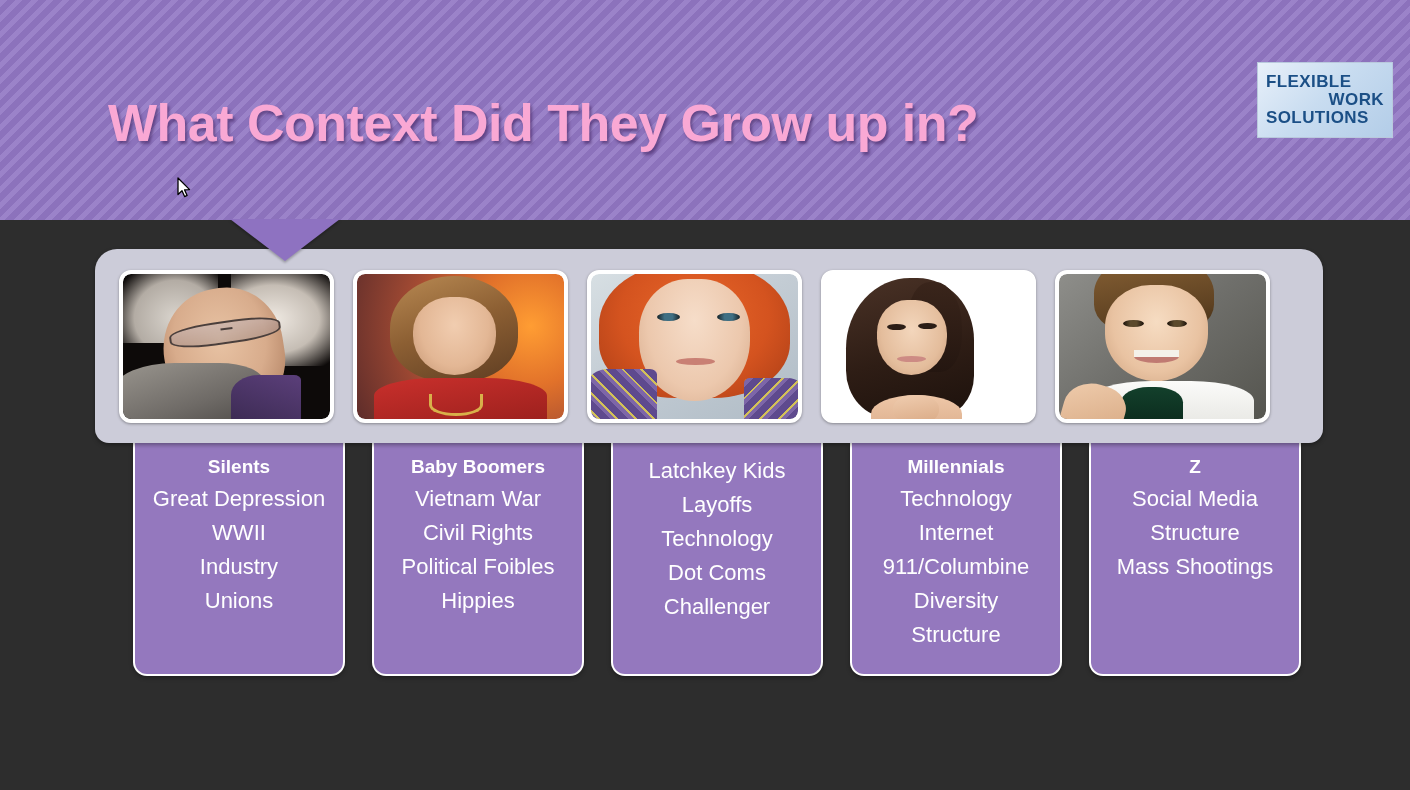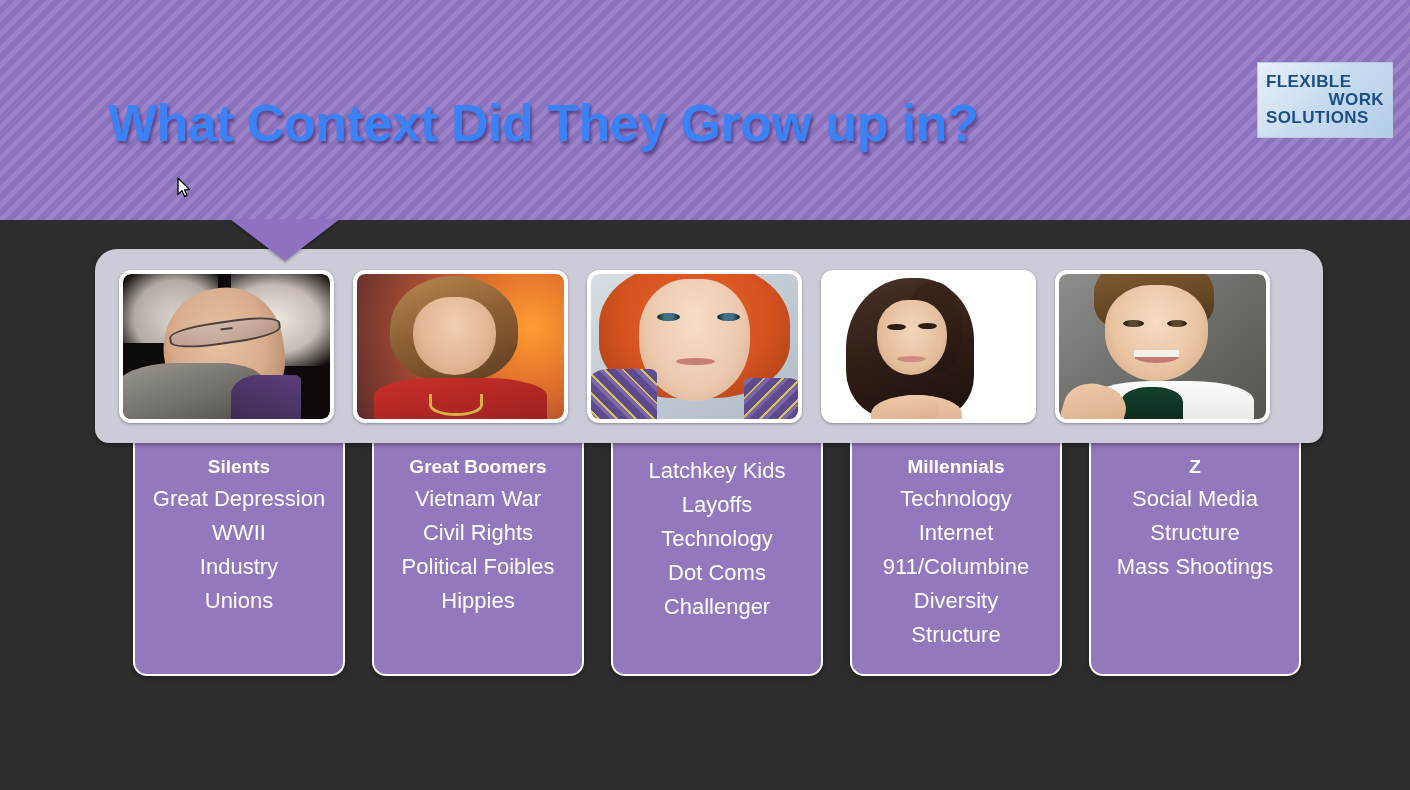--- a/index.html
+++ b/index.html
@@ -48,21 +48,21 @@
     filter: drop-shadow(0 2px 1px rgba(0,0,0,0.25));
     z-index: 5;
   }
 
   #slide-title {
     position: absolute;
     left: 108px;
     top: 93px;
     font-size: 52px;
     font-weight: bold;
-    color: #3b82f6;
+    color: #f9a8d4;
     letter-spacing: -0.5px;
     white-space: nowrap;
     text-shadow: 2px 3px 3px rgba(60,30,90,0.55);
   }
 
   
   #logo {
     position: absolute;
     right: 17px;
     top: 14px;
@@ -353,21 +353,21 @@
 
   <div id="cards-row">
       <div class="gen-card">
         <div class="gen-title">Silents</div>
         <div class="gen-item">Great Depression</div>
         <div class="gen-item">WWII</div>
         <div class="gen-item">Industry</div>
         <div class="gen-item">Unions</div>
       </div>
       <div class="gen-card">
-        <div class="gen-title">Great Boomers</div>
+        <div class="gen-title">Baby Boomers</div>
         <div class="gen-item">Vietnam War</div>
         <div class="gen-item">Civil Rights</div>
         <div class="gen-item">Political Foibles</div>
         <div class="gen-item">Hippies</div>
       </div>
       <div class="gen-card">
         <div class="gen-item">Latchkey Kids</div>
         <div class="gen-item">Layoffs</div>
         <div class="gen-item">Technology</div>
         <div class="gen-item">Dot Coms</div>

